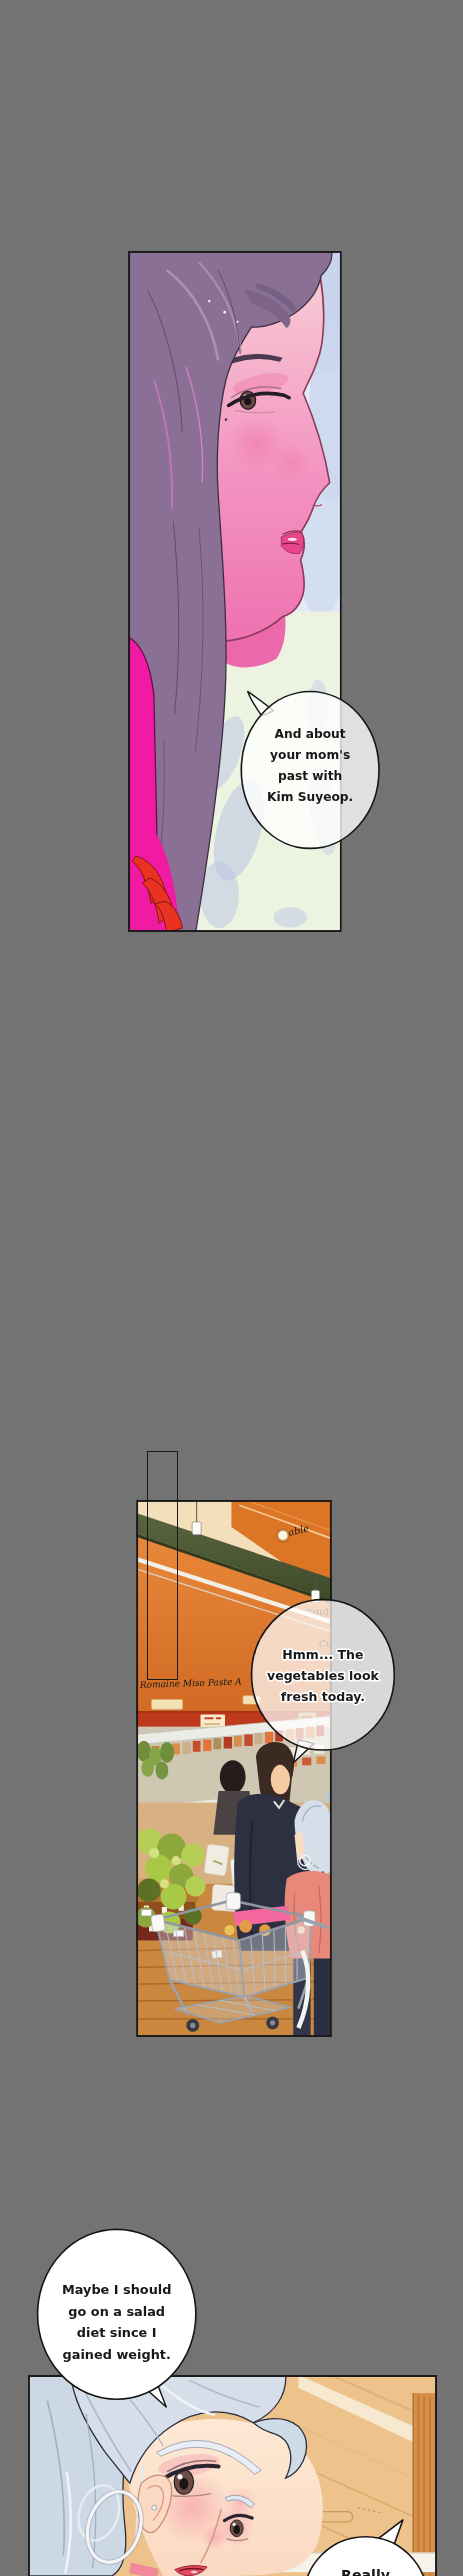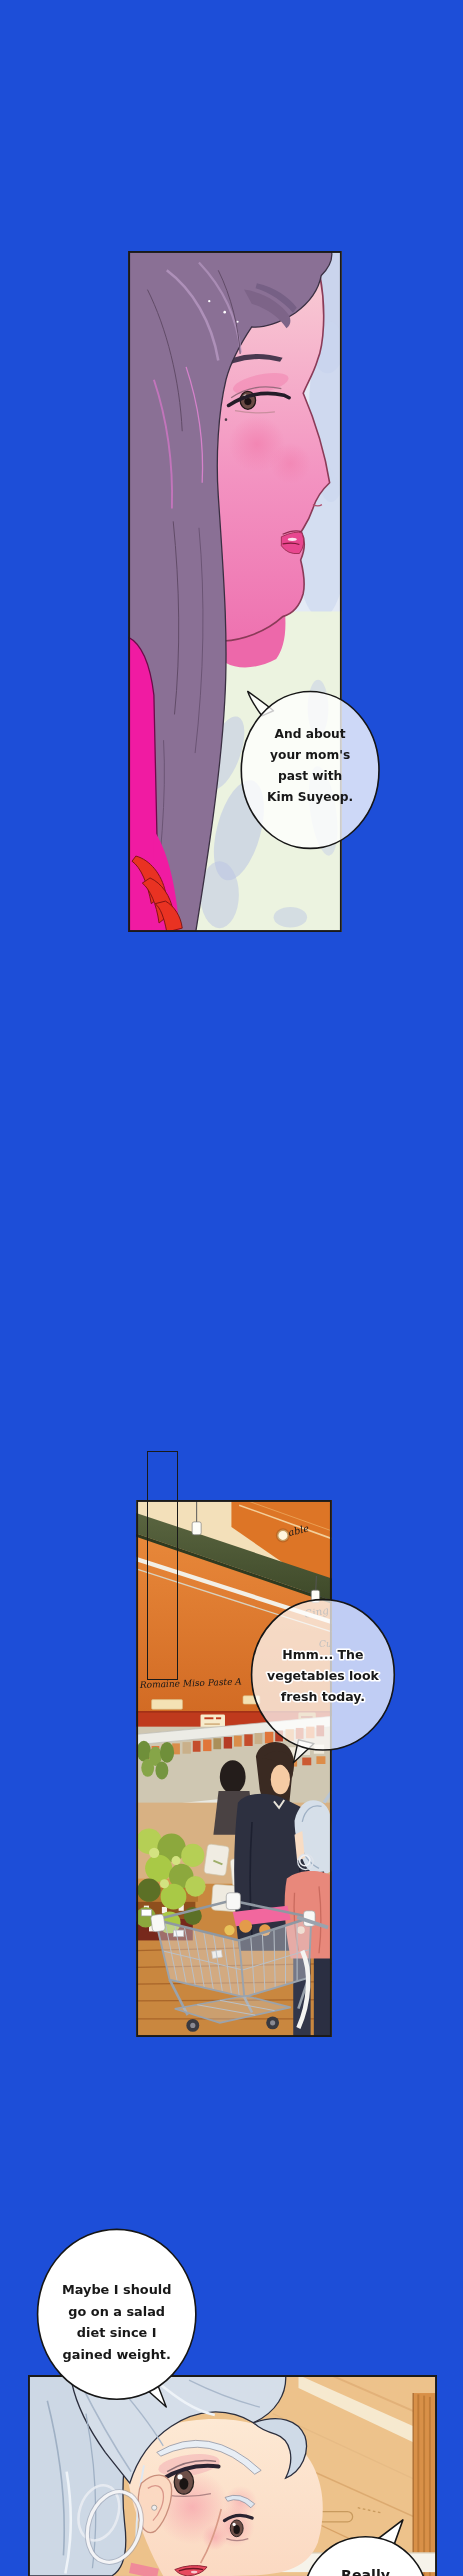--- a/index.html
+++ b/index.html
@@ -1,18 +1,18 @@
 <!DOCTYPE html>
 <html style="font-size:10.3px"><head>
 <meta charset="utf-8">
 <style>
   html,body{margin:0;padding:0;}
   body{width:464px;height:2576px;background:#ffffff;overflow:hidden;
        font-family:"DejaVu Sans",sans-serif;}
-  #page{position:relative;width:464px;height:2576px;background:#1d4ed8;}
+  #page{position:relative;width:464px;height:2576px;background:#737373;}
   .abs{position:absolute;}
   svg{display:block;}
   text{font-family:"DejaVu Sans",sans-serif;font-weight:700;fill:#181818;}
   .script-txt{font-family:"DejaVu Serif",serif;font-style:italic;font-weight:400;}
   #empty-rect{box-sizing:border-box;border:1.9px solid #1a1a1a;background:transparent;}
 </style>
 </head>
 <body>
 
 <div id="page">

